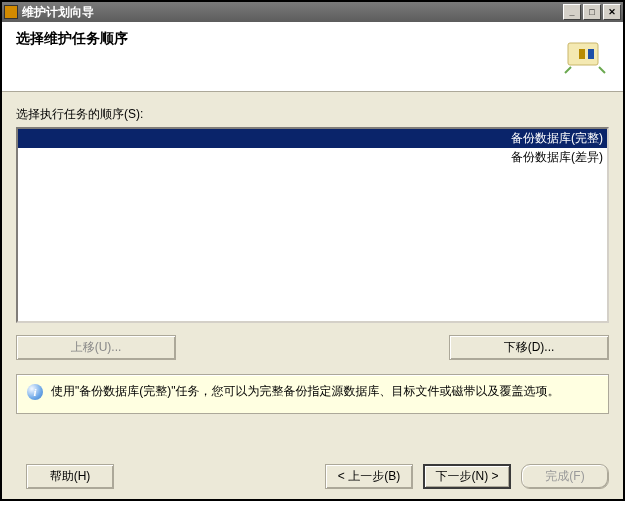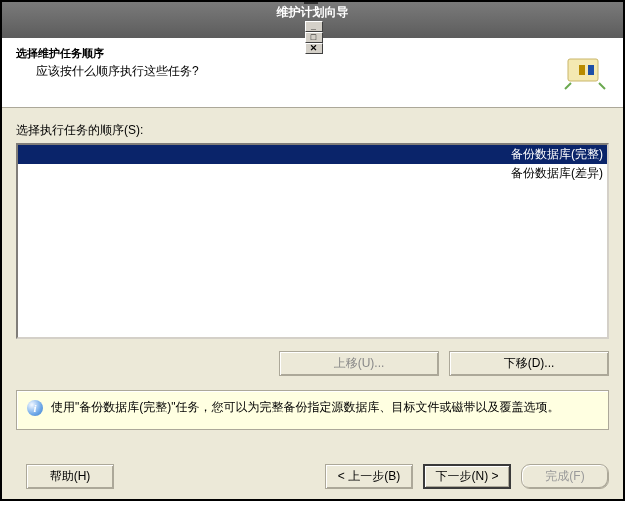--- a/index.html
+++ b/index.html
@@ -11,28 +11,27 @@
 }
 .window {
   width: 625px;
   height: 501px;
   border: 2px solid #000;
   background: #ECE9D8;
   box-sizing: border-box;
   position: relative;
 }
 .titlebar {
-  height: 36px;
+  height: 20px;
   background: linear-gradient(to bottom, #7a7a7a, #5c5c5c);
   color: #fff;
   display: flex;
   align-items: center;
   padding: 0 2px;
   font-size: 12px;
-  flex-direction: column;
 }
 .titlebar .t-icon {
   width: 14px;
   height: 14px;
   background: #d28a00;
   margin-right: 4px;
   border: 1px solid #333;
   box-sizing: border-box;
 }
 .titlebar .title-text {
@@ -59,21 +58,21 @@
 }
 .header-pane {
   background: #fff;
   border-bottom: 1px solid #aca899;
   padding: 8px 14px;
   display: flex;
   height: 70px;
   box-sizing: border-box;
 }
 .header-left { flex: 1; }
-.header-title { font-size: 11px; font-weight: bold; color: #000; }
+.header-title { font-size: 14px; font-weight: bold; color: #000; }
 .header-sub { font-size: 12px; color: #000; margin: 2px 0 0 20px; }
 .header-icon {
   width: 48px;
   height: 48px;
   box-sizing: border-box;
   display:flex; align-items:center; justify-content:center;
   margin-top:2px;
 }
 .body-pane {
   padding: 14px 14px 0 14px;
@@ -90,21 +89,21 @@
   padding: 1px 4px;
   font-size: 12px;
   cursor: default;
 }
 .listbox .item.selected {
   background: #0A246A;
   color: #fff;
 }
 .move-buttons {
   display: flex;
-  justify-content: flex-end;
+  justify-content: space-between;
   gap: 10px;
   margin-top: 12px;
 }
 .btn {
   background: #ECE9D8;
   border: 1px solid #aca899;
   box-shadow: inset 1px 1px 0 #fff, inset -1px -1px 0 #aca899;
   padding: 3px 0;
   font-size: 12px;
   cursor: pointer;
@@ -167,21 +166,20 @@
     <div class="t-icon"></div>
     <div class="title-text">维护计划向导</div>
     <div class="win-btn">_</div>
     <div class="win-btn">□</div>
     <div class="win-btn">✕</div>
   </div>
 
   <div class="header-pane">
     <div class="header-left">
       <div class="header-title">选择维护任务顺序</div>
-      <div class="header-sub">应该按什么顺序执行这些任务?</div>
     </div>
     <div class="header-icon">
       <svg width="46" height="46" viewBox="0 0 46 46">
         <rect x="6" y="10" width="30" height="22" rx="2" fill="#f4e9b2" stroke="#c9b66a"></rect>
         <rect x="17" y="16" width="6" height="10" fill="#b88b00"></rect>
         <rect x="26" y="16" width="6" height="10" fill="#1d4fa8"></rect>
         <line x1="9" y1="34" x2="3" y2="40" stroke="#6aa84f" stroke-width="2"></line>
         <line x1="37" y1="34" x2="43" y2="40" stroke="#6aa84f" stroke-width="2"></line>
       </svg>
     </div>

